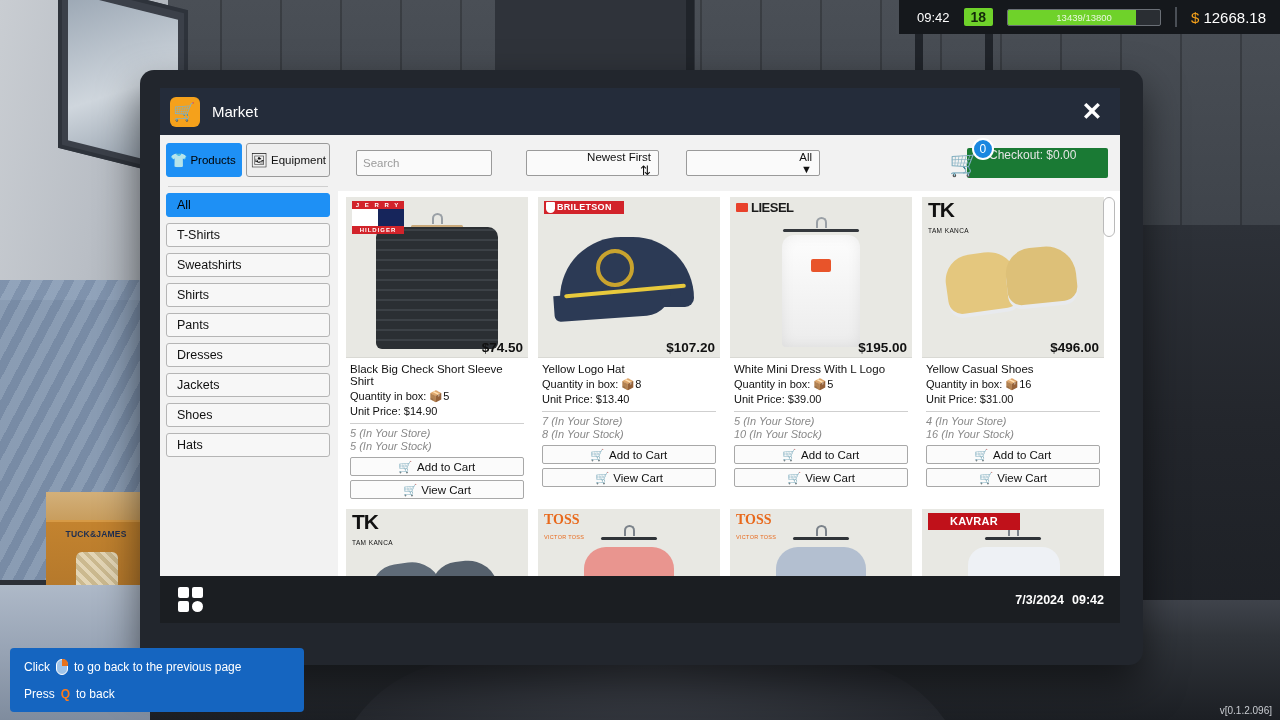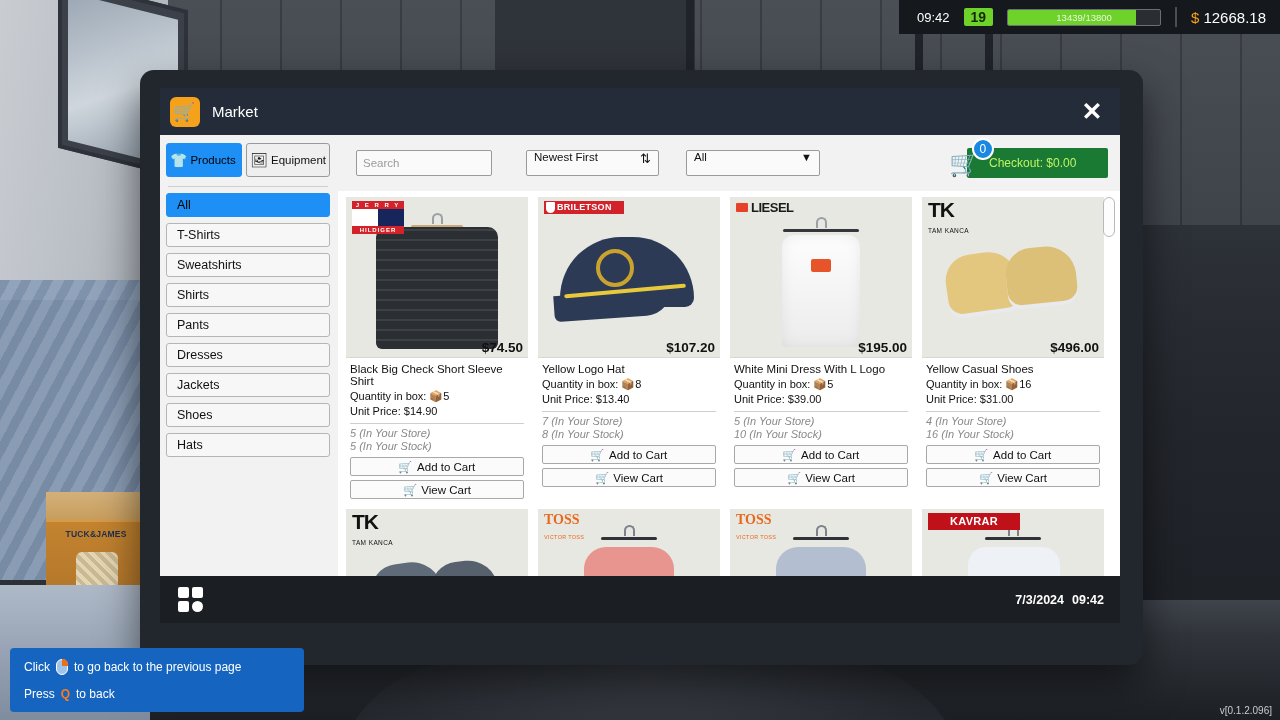--- a/index.html
+++ b/index.html
@@ -140,37 +140,38 @@
     display: flex; align-items: center; padding: 0 6px; border-radius: 2px;
     margin-left: 6px;
   }
   .search-box input {
     flex: 1; border: 0; outline: 0; background: transparent;
     font-size: 11.5px; color: #333; font-family: "Liberation Sans", sans-serif;
   }
   .search-box input::placeholder { color: #9b9b9b; }
   .sort-box, .filter-box {
     height: 26px; border: 1px solid #9a9a9a; background: #fafafa;
-    display: flex; align-items: flex-start; justify-content: space-between;
+    display: flex; align-items: flex-end; justify-content: space-between;
     padding: 0 7px; font-size: 11.5px; color: #111; border-radius: 2px;
     cursor: pointer;
+    flex-direction: column;
   }
   .sort-box { width: 133px; margin-left: 34px; }
   .filter-box { width: 134px; margin-left: 27px; }
   .cart-wrap { margin-left: auto; display: flex; align-items: center; position: relative; }
   .cart-icon { font-size: 25px; position: relative; z-index: 2; line-height: 1; }
   .cart-badge {
     position: absolute; left: 22px; top: -10px; z-index: 3;
     min-width: 22px; height: 22px; border-radius: 11px; background: #1a87e0;
     color: #fff; font-size: 12px; display: flex; align-items: center;
     justify-content: center; border: 2px solid #fff; padding: 0 4px;
   }
   .checkout-btn {
-    height: 30px; background: #1a7a34; color: #bef264; font-size: 12px;
-    display: flex; align-items: center; padding: 0 14px 0 22px;
+    height: 30px; background: #1a7a34; color: #e5e5e5; font-size: 12px;
+    display: flex; padding: 0 14px 0 22px;
     margin-left: -14px; border-radius: 2px; cursor: pointer; width: 141px;
   }
 
   .grid-wrap { position: relative; flex: 1; overflow: hidden; background: #fff; }
   .grid {
     display: grid; grid-template-columns: repeat(4, 182px); gap: 10px;
     padding: 6px 0 0 8px;
   }
   .card { width: 182px; background: #fff; }
   .card-img {
@@ -596,21 +597,21 @@
       <div class="tb-right">
         <span>7/3/2024</span>
         <span>09:42</span>
       </div>
     </div>
   </div>
 </div>
 
 <div class="hud">
   <span class="hud-time">09:42</span>
-  <span class="hud-level">19</span>
+  <span class="hud-level">18</span>
   <span class="hud-xp">
     <span class="hud-xp-fill" id="xpfill" style="width: 84%;"></span>
     <span class="hud-xp-text">13439/13800</span>
   </span>
   <span class="hud-div"></span>
   <span class="hud-money">
     <span class="sym">$</span><span>12668.18</span>
   </span>
 </div>
 

